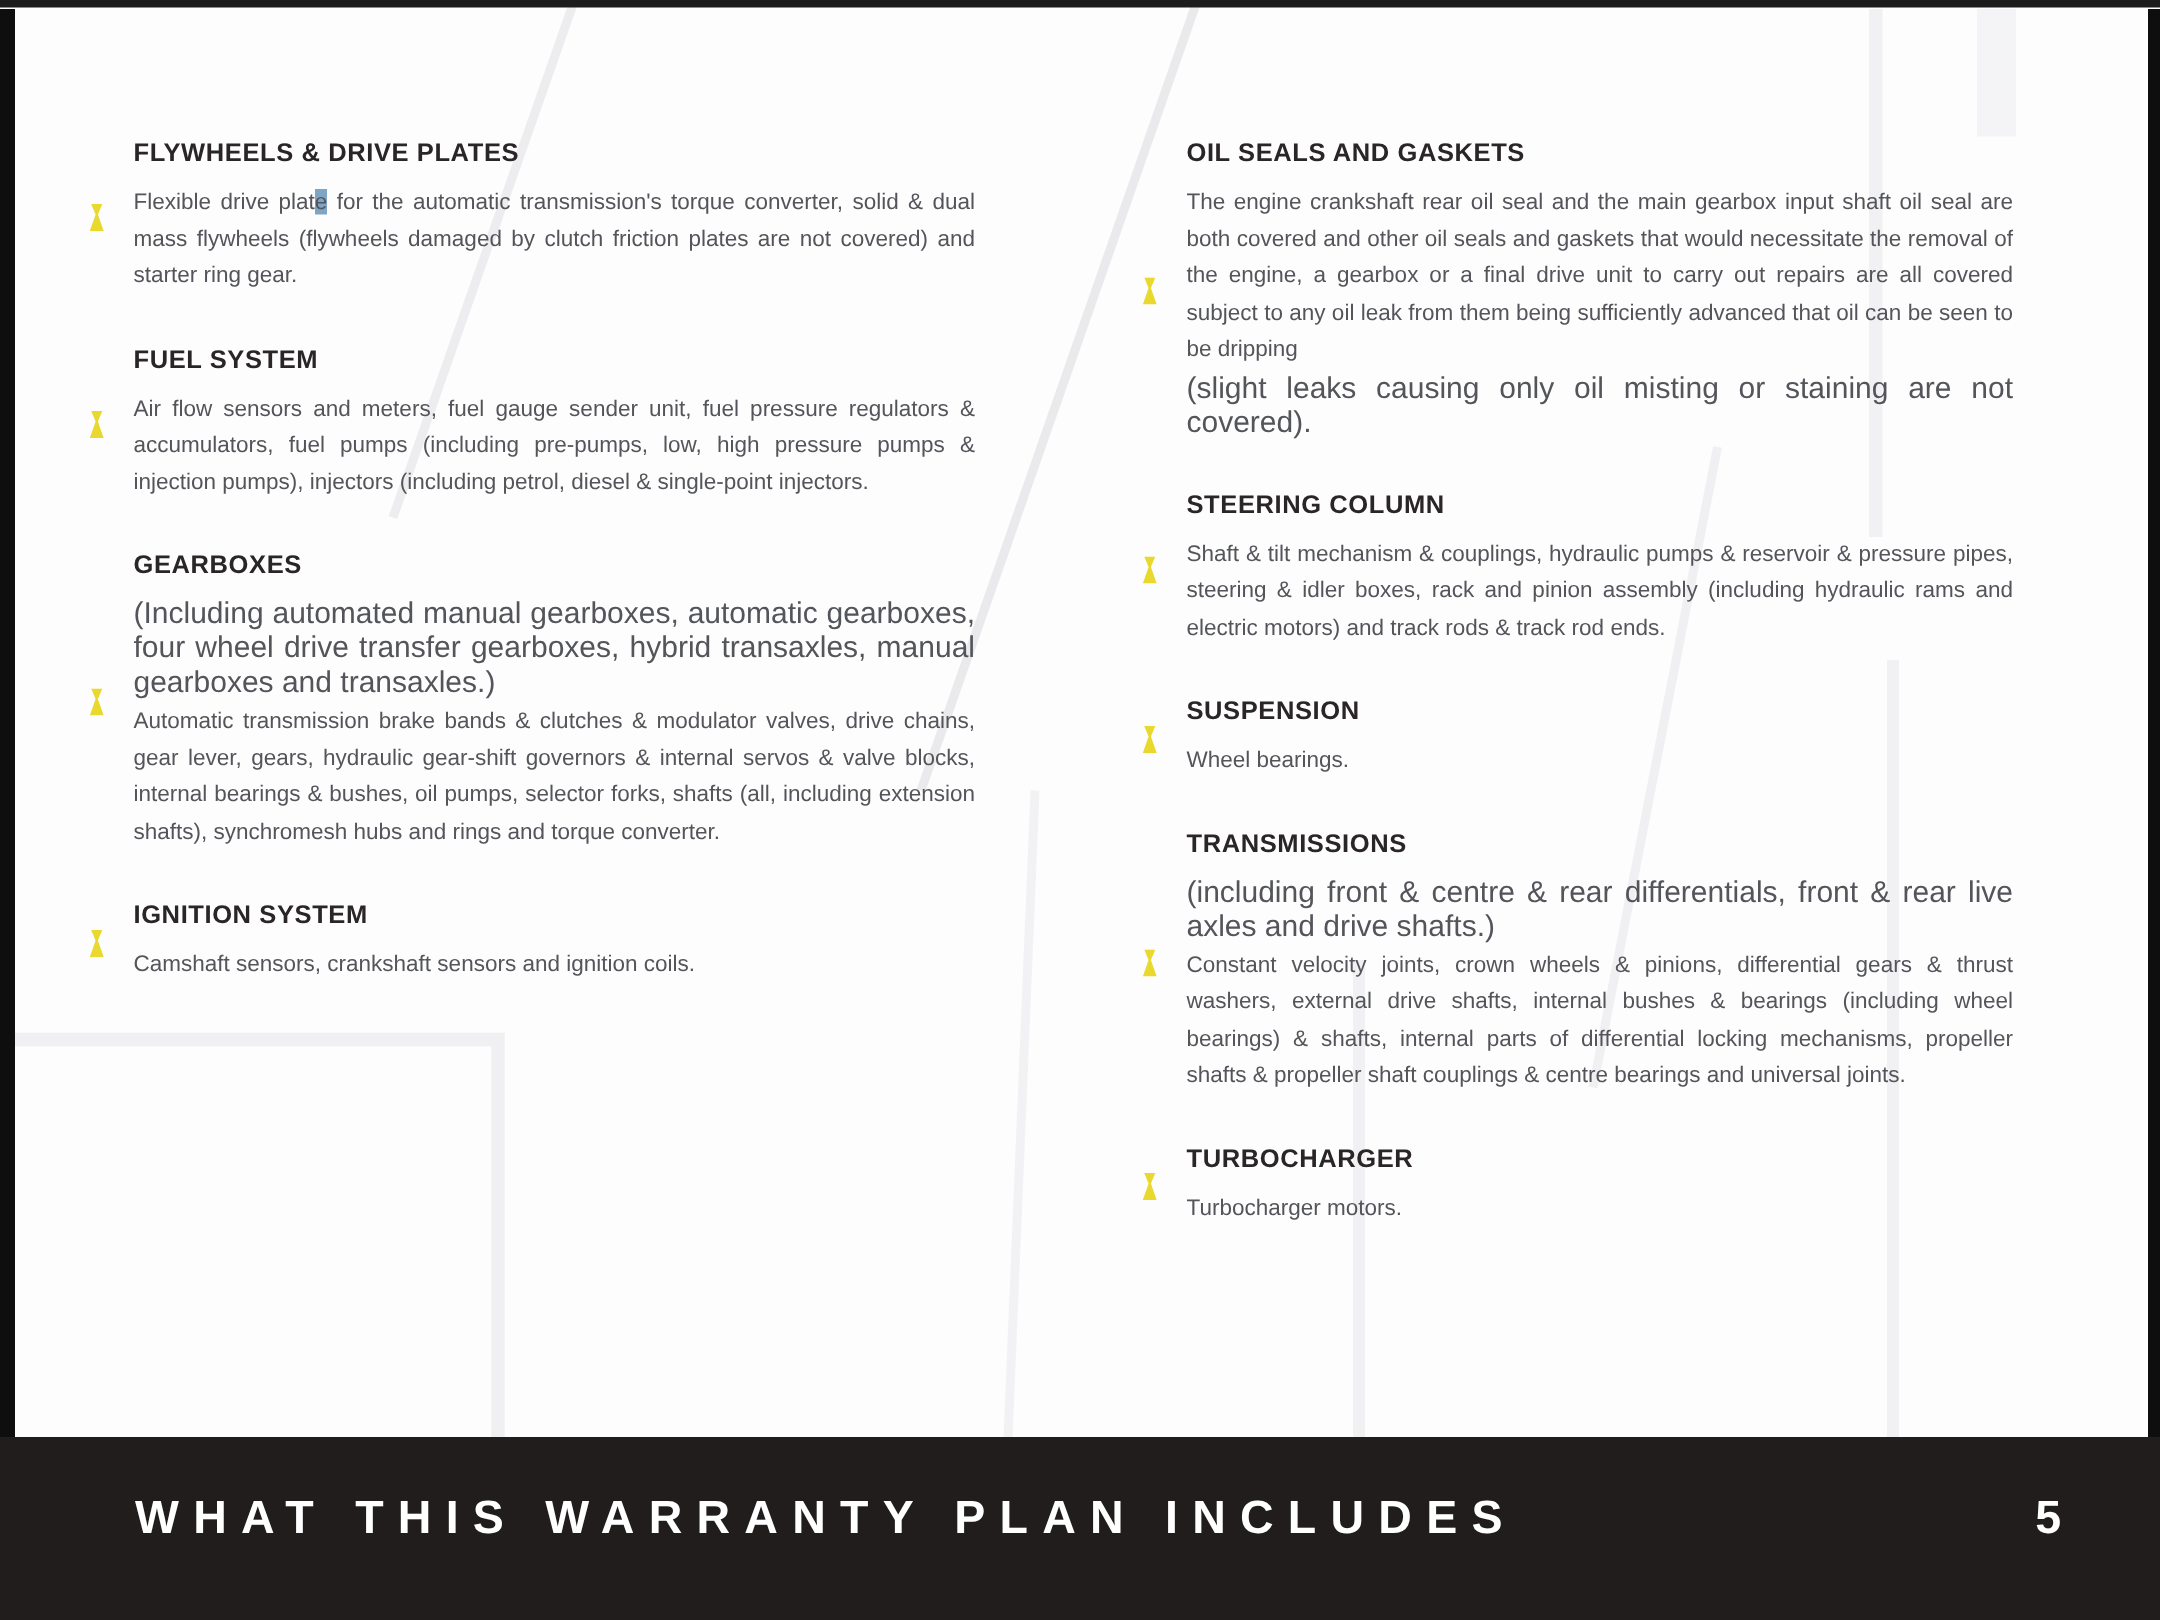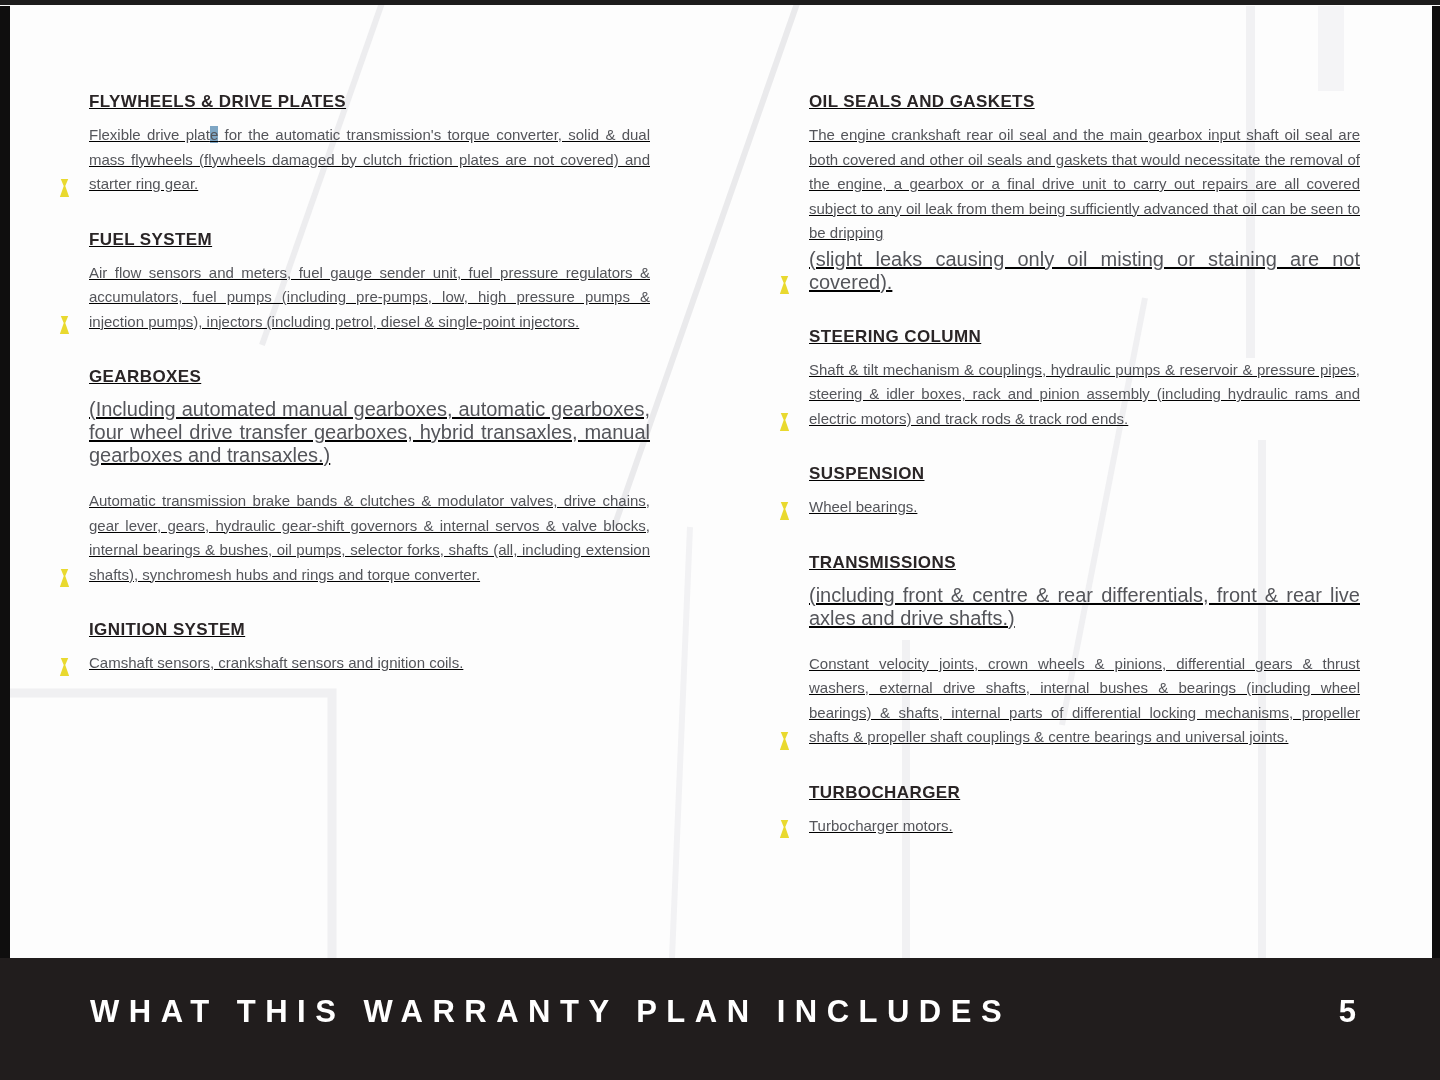--- a/index.html
+++ b/index.html
@@ -10,43 +10,43 @@
     -webkit-font-smoothing:antialiased;
   }
   .top-edge{position:absolute;left:0;top:0;width:1440px;height:5px;background:#1d1c1c;}
   .edge-bar{position:absolute;top:6px;bottom:122px;background:#0f0e0e;}
   .edge-bar.left{left:0;width:10px;}
   .edge-bar.right{right:0;width:8px;}
   .watermark{position:absolute;left:0;top:0;width:1440px;height:1080px;pointer-events:none;}
 
   .col{position:absolute;top:92px;}
   .col.left{left:58px;width:592px;}
-  .col.right{left:778px;width:582px;}
+  .col.right{left:760px;width:582px;}
 
-  .sec{display:flex;align-items:flex-end;margin-bottom:33px;text-decoration:underline;}
+  .sec{display:flex;align-items:center;margin-bottom:33px;}
   .bullet{flex:0 0 31px;padding-top:2px;}
   .bullet svg{display:block;}
   .sec-body{flex:1 1 auto;min-width:0;}
   h3{
     margin:0 0 11px 0;
     font-size:17px;font-weight:bold;color:var(--heading,#2a2526);
     letter-spacing:0.4px;
   }
   p{margin:0;text-align:justify;color:var(--bodytext,#54555a);}
-  p + p{margin-top:22px;}
+  p + p{margin-top:2px;}
   p.body{font-size:15px;line-height:24.5px;}
   p.note{font-size:20px;line-height:23px;}
   p:last-child::after{content:"";}
   .hl{background:var(--hl,#7ea6c4);}
 
   .footer{
     position:absolute;left:0;bottom:0;width:1440px;height:122px;
     background:var(--footerbg,#211d1d);
     display:flex;align-items:center;justify-content:space-between;
-    box-sizing:border-box;padding:0 84px 14px 90px;
+    box-sizing:border-box;padding:0 66px 14px 90px;
   }
   .footer-title{
     color:#ffffff;font-size:31px;font-weight:bold;letter-spacing:9.5px;white-space:nowrap;
   }
   .footer-page{color:#ffffff;font-size:31px;font-weight:bold;}
 </style>
 </head>
 <body>
 
 <svg class="watermark" viewBox="0 0 1440 1080">

